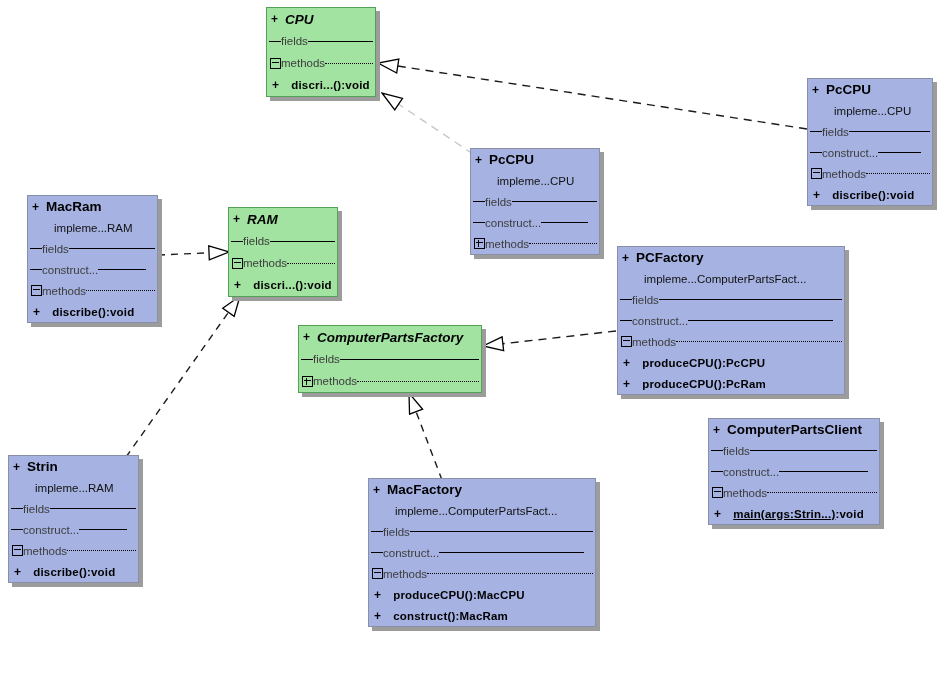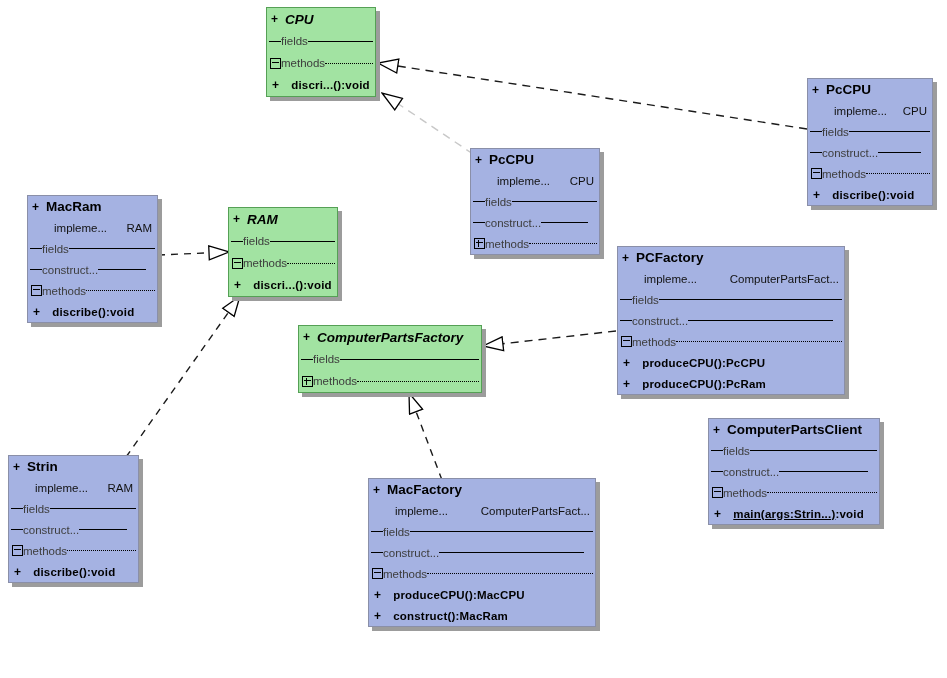--- a/index.html
+++ b/index.html
@@ -14,21 +14,21 @@
 
   .row{height:21px;display:flex;align-items:center;overflow:hidden;
        white-space:nowrap;box-sizing:border-box;}
   .rh22 .row{height:22px;}
 
   .title{padding-left:4px;gap:7px;}
   .vis{font-size:12px;font-weight:700;color:#000;flex:none;}
   .cname{font-size:13.5px;font-weight:700;color:#000;}
   .abstract-name{font-style:italic;}
 
-  .impl{padding:0 5px 0 26px;justify-content:space-between;
+  .impl{padding:0 5px 0 26px;justify-content:flex-start;
         font-size:11.5px;color:#111;}
   .impl .iface{font-weight:400;}
 
   .divider{padding:0 2px;color:#3d3d3d;font-size:11.5px;}
   .hline{border-top:1px solid #000;flex:none;}
   .pre{width:12px;}
   .post{flex:1;border-top:1px solid #000;}
   .construct .post{margin-right:9px;}
 
   .expander{width:9px;height:9px;border:1px solid #000;position:relative;

